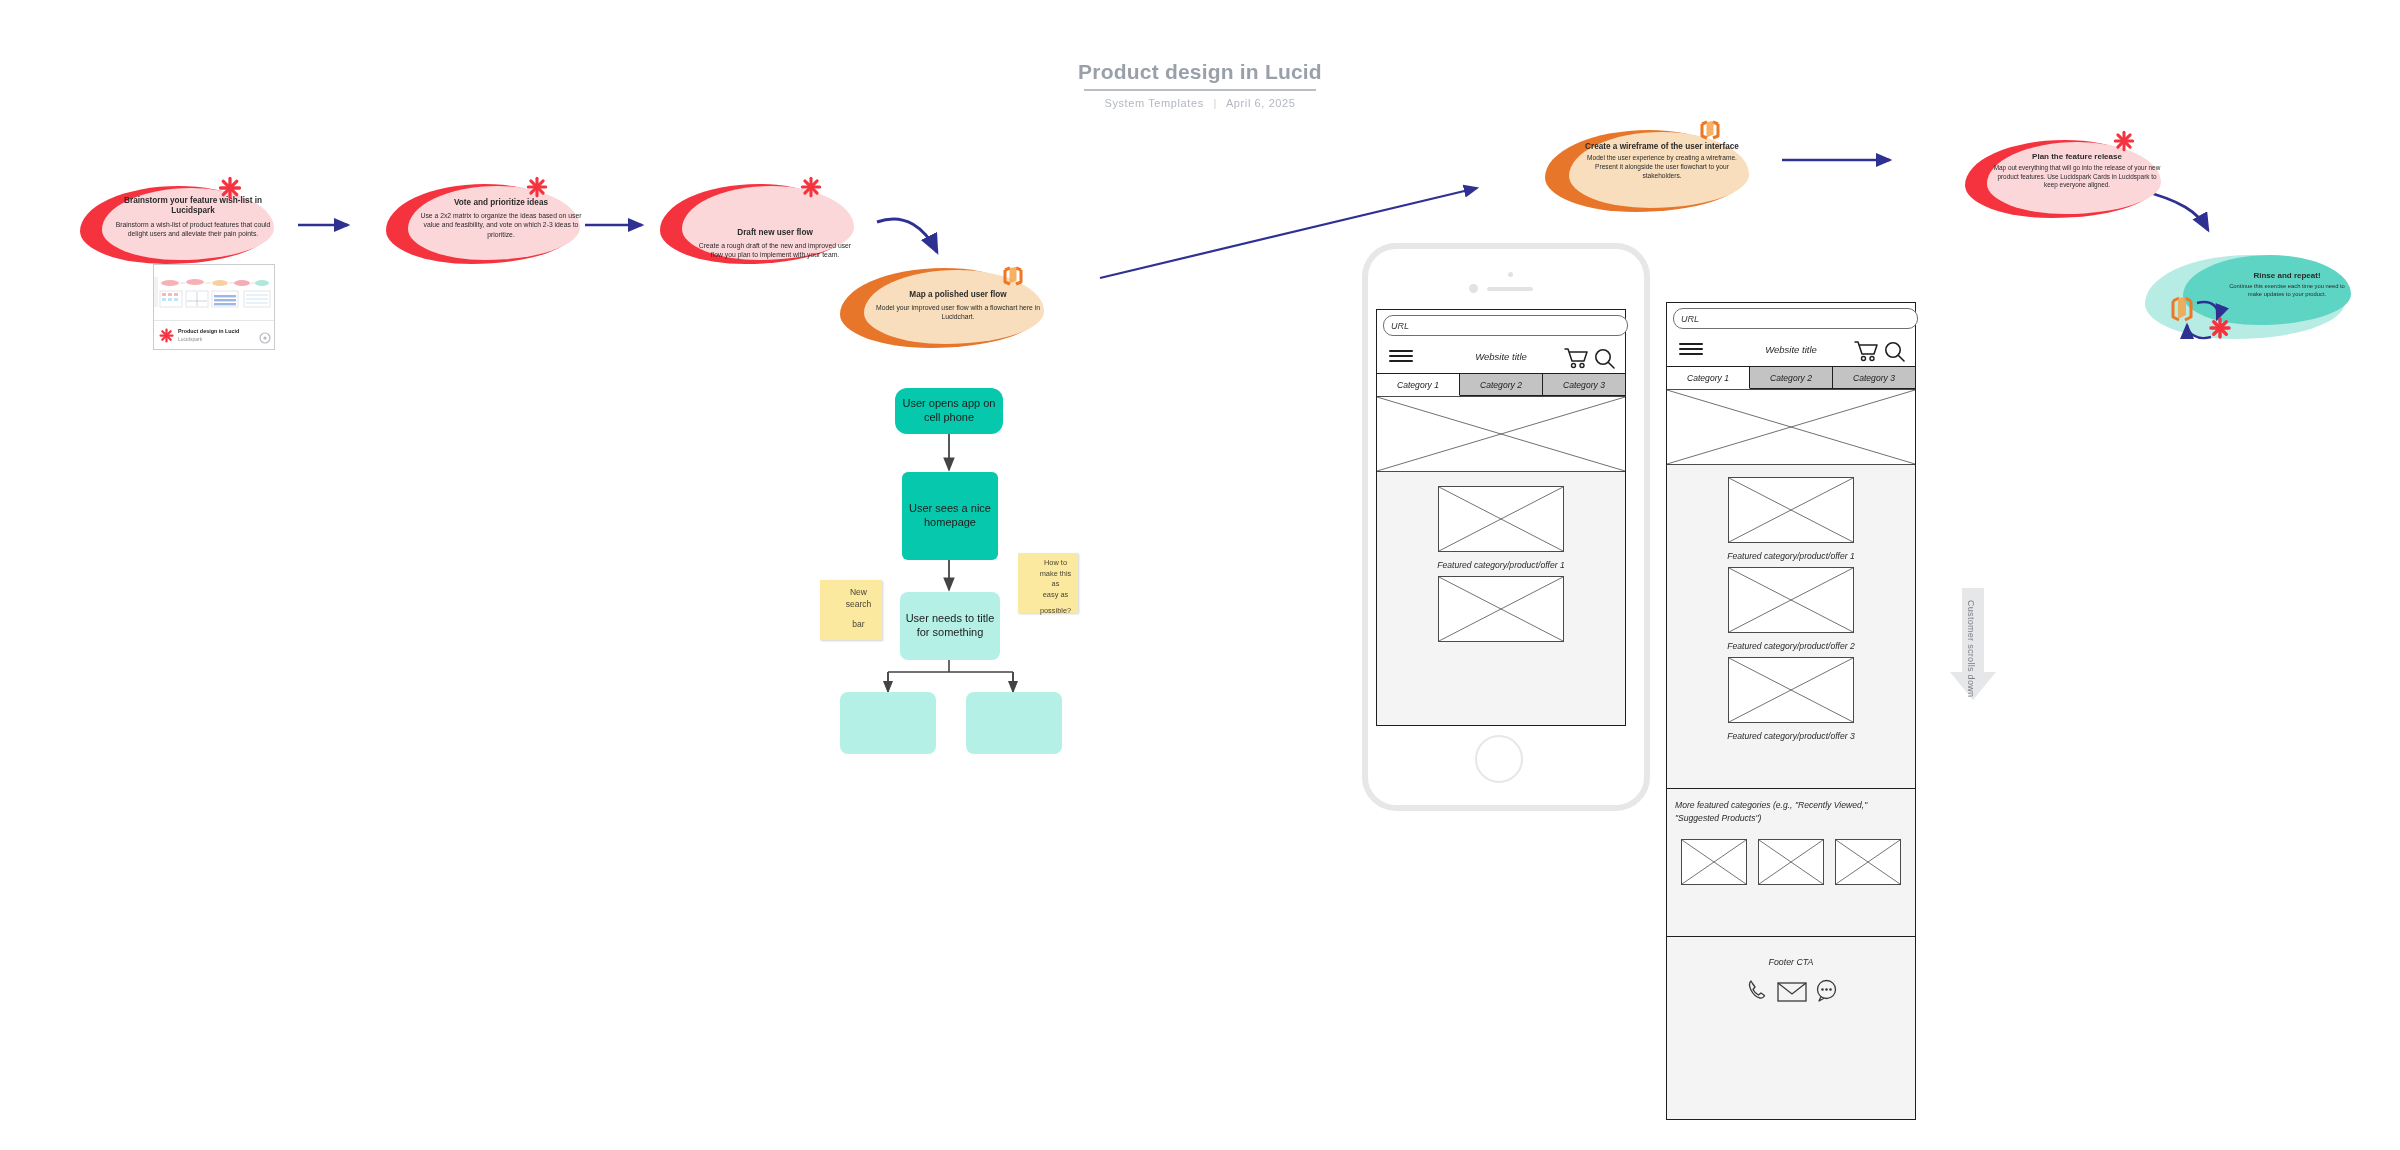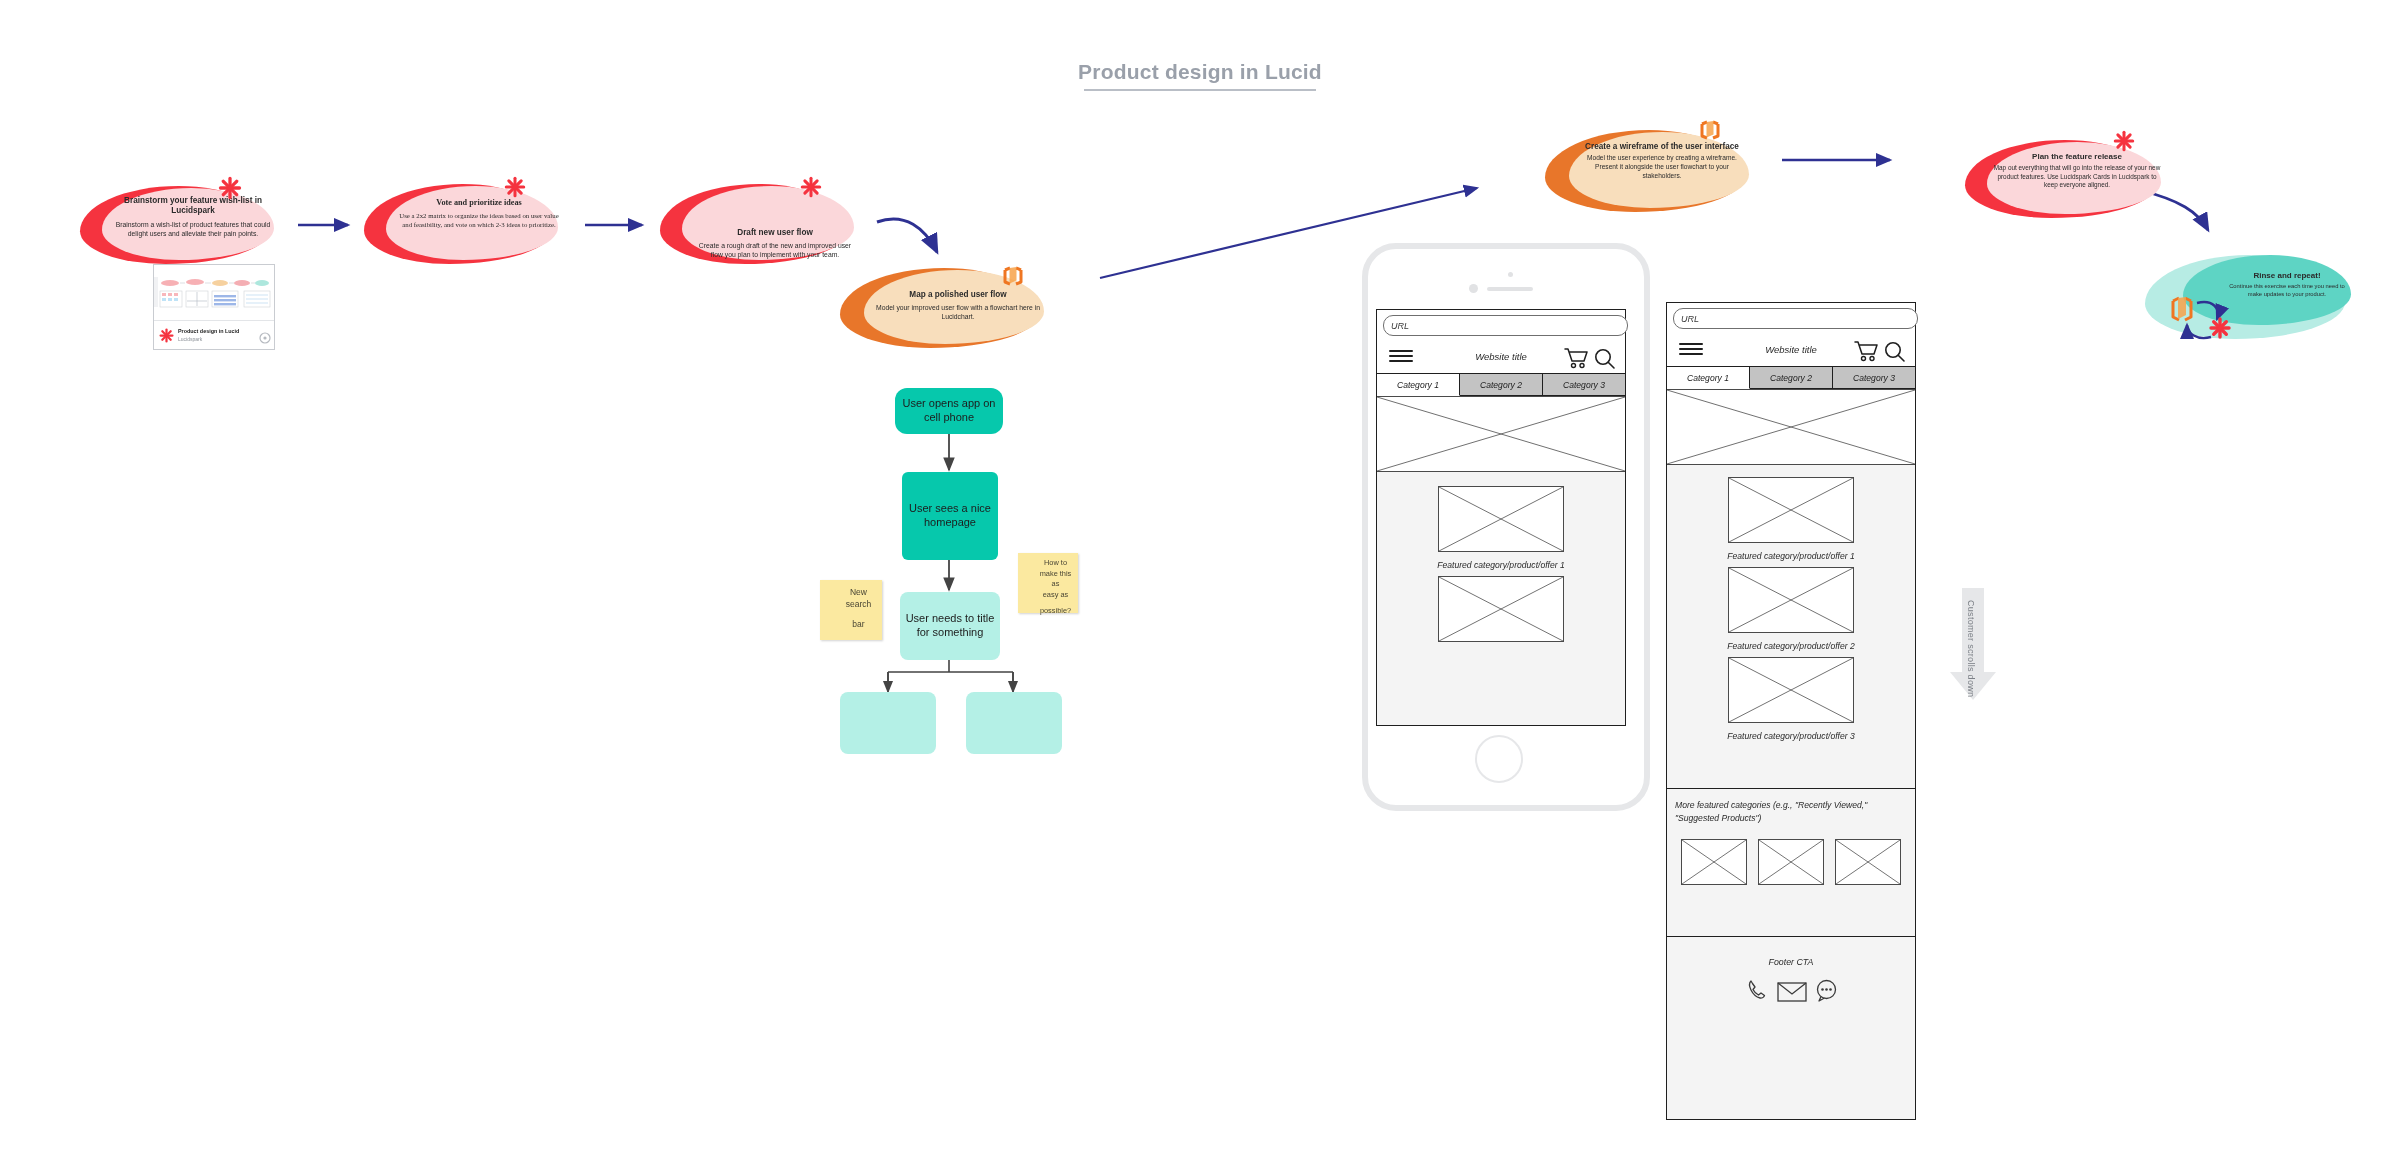--- a/index.html
+++ b/index.html
@@ -80,20 +80,25 @@
   .footcta{position:absolute;width:100%;text-align:center;font-style:italic;font-size:8.8px;color:#2a2a2a;}
   .scrolllabel{position:absolute;font-size:9px;color:#7c8087;
                writing-mode:vertical-rl;letter-spacing:.3px;}
 </style>
 </head>
 <body>
 
 <div class="abs" id="doc-title">
   <div class="t">Product design in Lucid</div>
   <div class="rule"></div>
+  <div class="sub">
+    <span>System Templates</span>
+    <span class="sep">|</span>
+    <span>April 6, 2025</span>
+  </div>
 </div>
 
 <svg class="abs" style="left:0;top:0;width:2400px;height:1150px;pointer-events:none;">
   <defs>
     <marker id="ah" markerWidth="8" markerHeight="8" refX="6" refY="3" orient="auto">
       <path d="M0,0 L7,3 L0,6 z" fill="#2e3192"></path>
     </marker>
     <marker id="ahd" markerWidth="9" markerHeight="9" refX="7" refY="3.2" orient="auto">
       <path d="M0,0 L8,3.2 L0,6.4 z" fill="#444"></path>
     </marker>
@@ -145,21 +150,21 @@
   <svg class="spark" style="left:138px;top:-10px;width:24px;height:24px;" viewBox="0 0 24 24">
     <g stroke="#f5333f" stroke-width="3.3" stroke-linecap="round">
       <line x1="12" y1="2.5" x2="12" y2="21.5"></line>
         <line x1="2.5" y1="12" x2="21.5" y2="12"></line>
       <line x1="5.3" y1="5.3" x2="18.7" y2="18.7"></line>
         <line x1="18.7" y1="5.3" x2="5.3" y2="18.7"></line>
     </g>
   </svg>
 </div>
 
-<div class="blob pink abs" style="left:364px;top:184px;width:190px;height:80px;font-family:Liberation Serif, serif;">
+<div class="blob pink abs" style="left:386px;top:184px;width:190px;height:80px;">
   <div class="back"></div>
   <div class="front" style="left:22px;top:2px;right:-4px;bottom:4px;"></div>
   <div class="txt" style="left:30px;top:14px;width:170px;">
     <div class="h" style="font-size:8.2px;">Vote and prioritize ideas</div>
     <div class="p" style="font-size:6.8px;margin-top:3px;">Use a 2x2 matrix to organize the ideas based on user value and feasibility, and vote on which 2-3 ideas to prioritize.</div>
   </div>
   <svg class="spark" style="left:140px;top:-8px;width:22px;height:22px;" viewBox="0 0 24 24">
     <g stroke="#f5333f" stroke-width="3.3" stroke-linecap="round">
       <line x1="12" y1="2.5" x2="12" y2="21.5"></line>
         <line x1="2.5" y1="12" x2="21.5" y2="12"></line>

